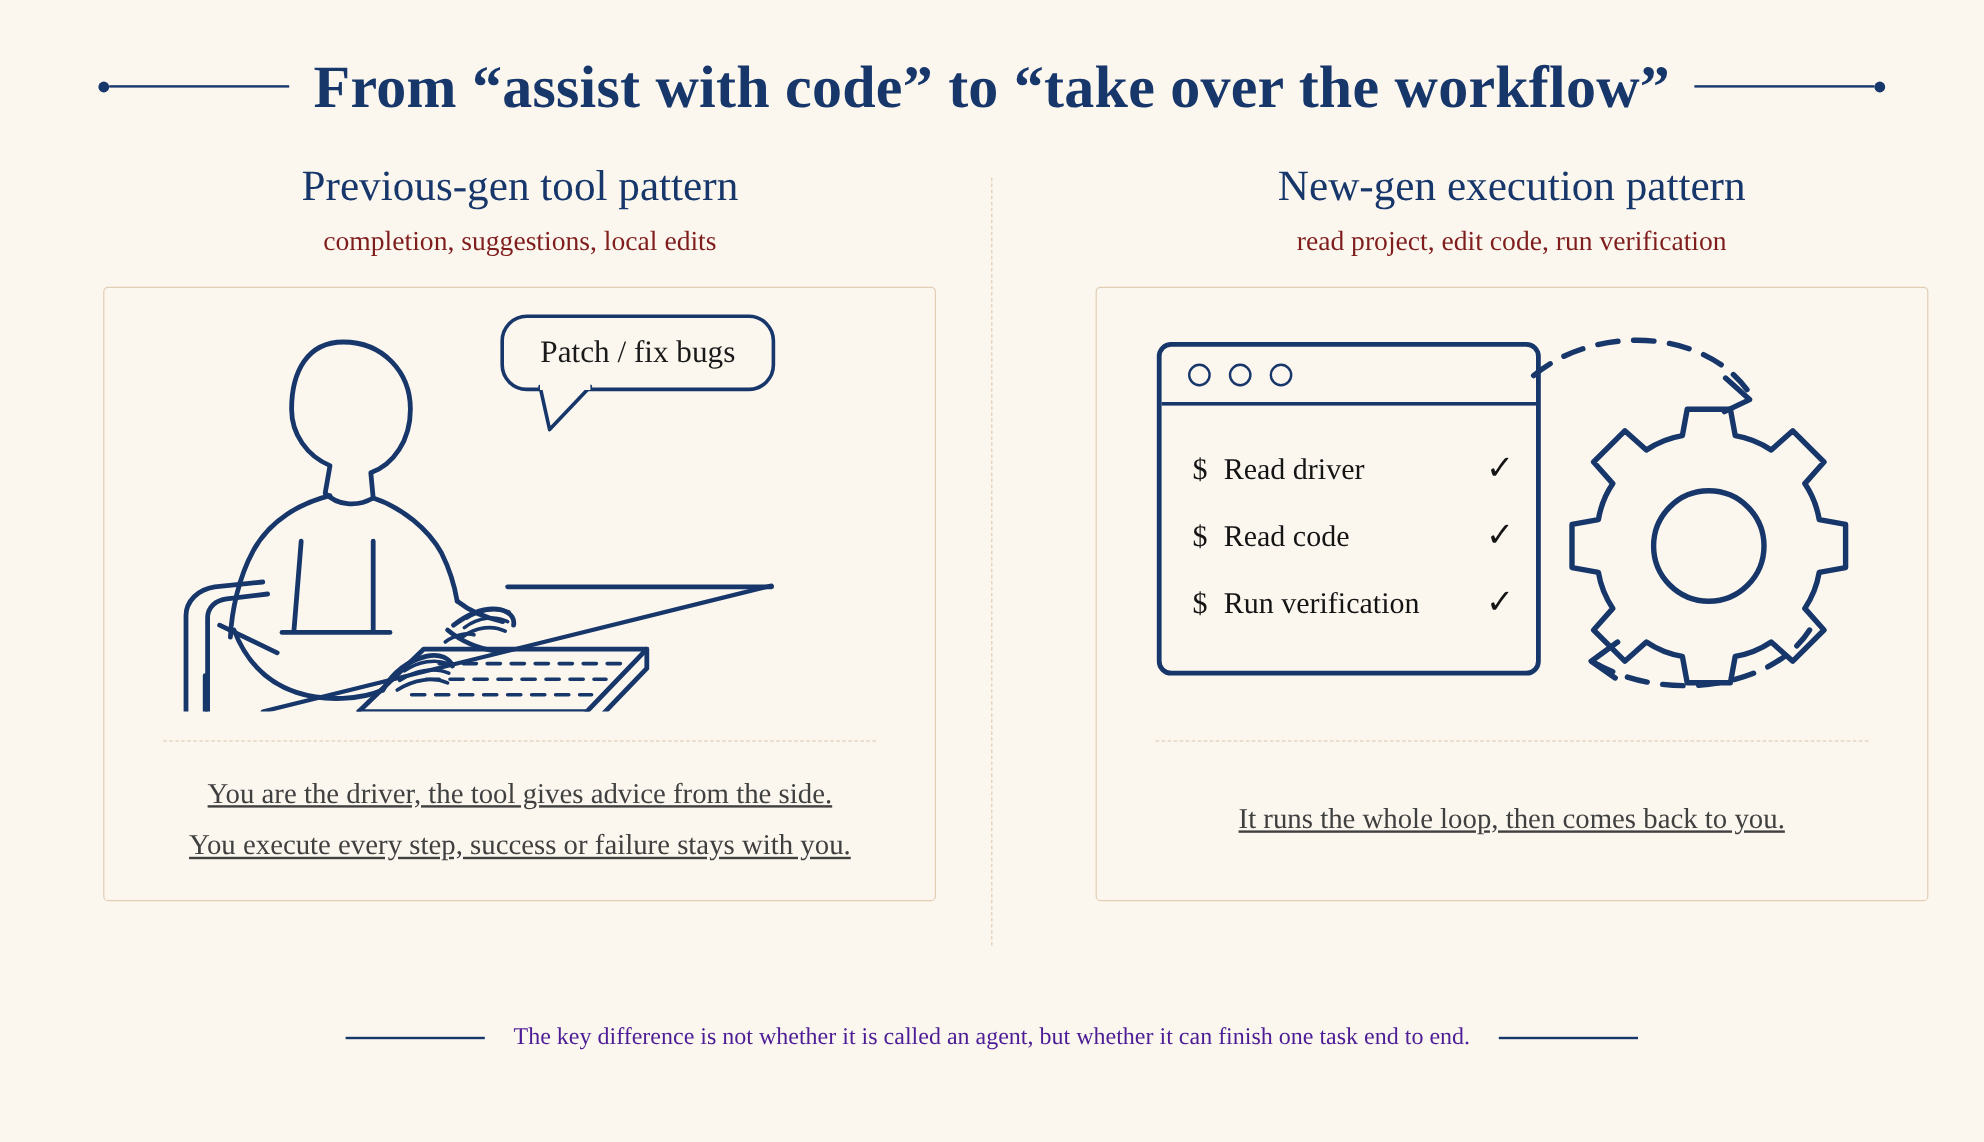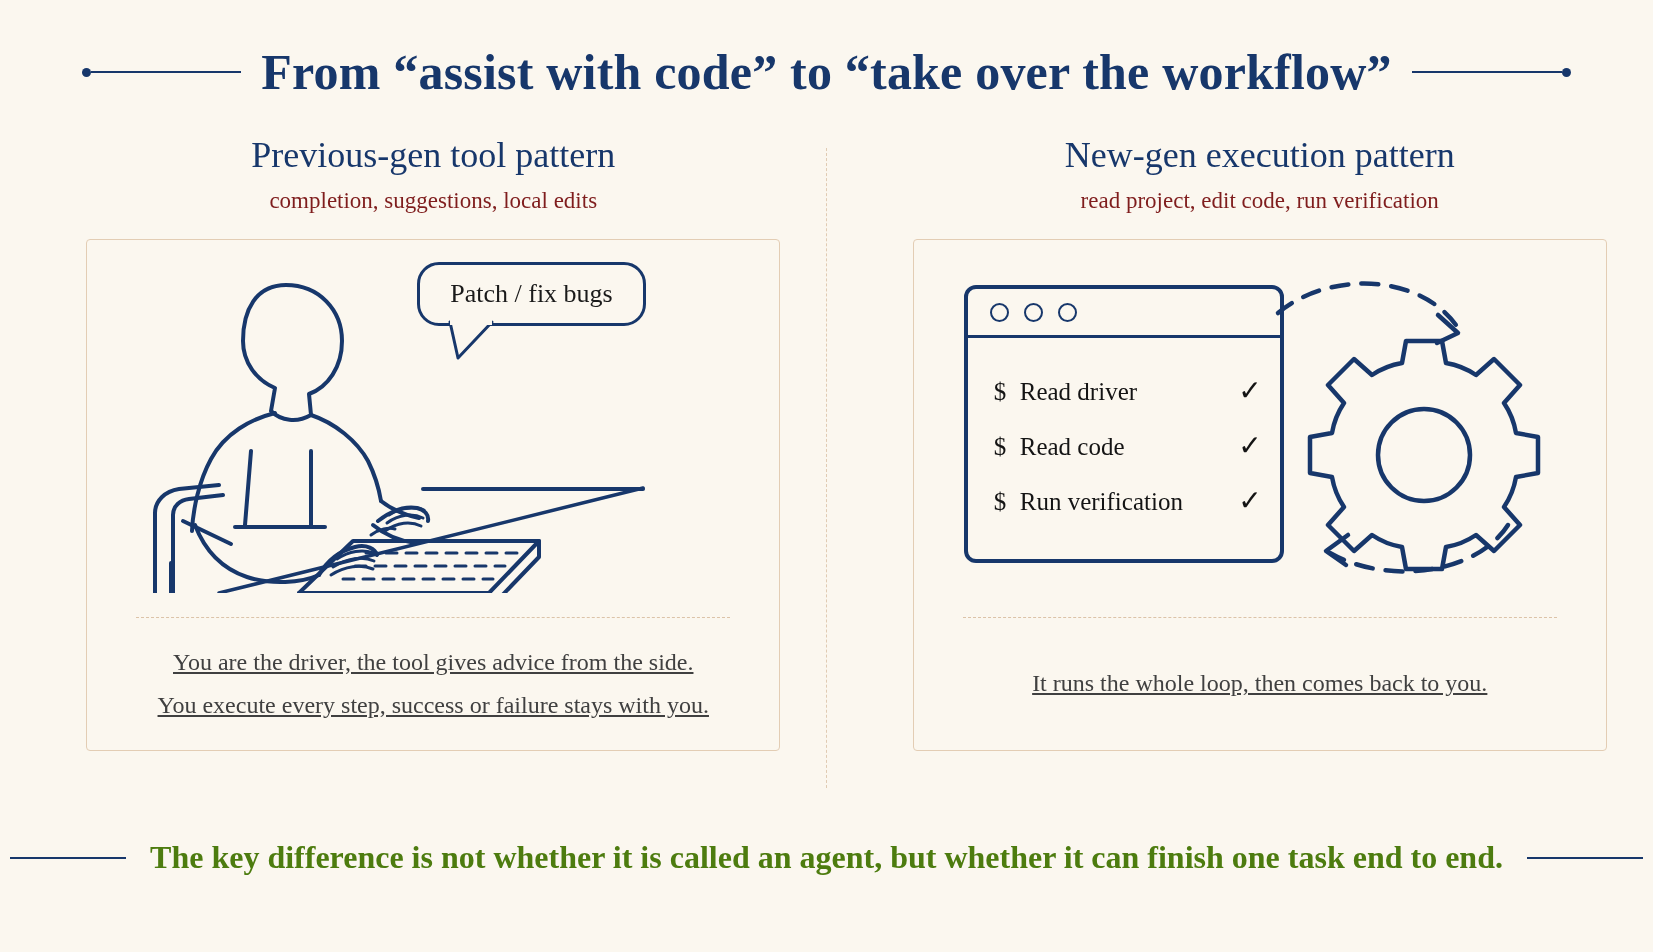--- a/index.html
+++ b/index.html
@@ -149,24 +149,23 @@
     justify-content: center;
     gap: 24px;
   }
   .footer-line {
     width: 116px;
     height: 2px;
     background: #17376b;
     flex: 0 0 auto;
   }
   .footer-text {
-    font-size: 32px;
-    color: #4d7c0f;
-    white-space: nowrap;
-    font-weight: bold;
+    font-size: 20px;
+    color: #4c1d95;
+    white-space: nowrap;
   }
 
   
   svg { display: block; }
 </style>
 </head>
 <body>
 
 <div class="title-row">
   <span class="title-rule">

